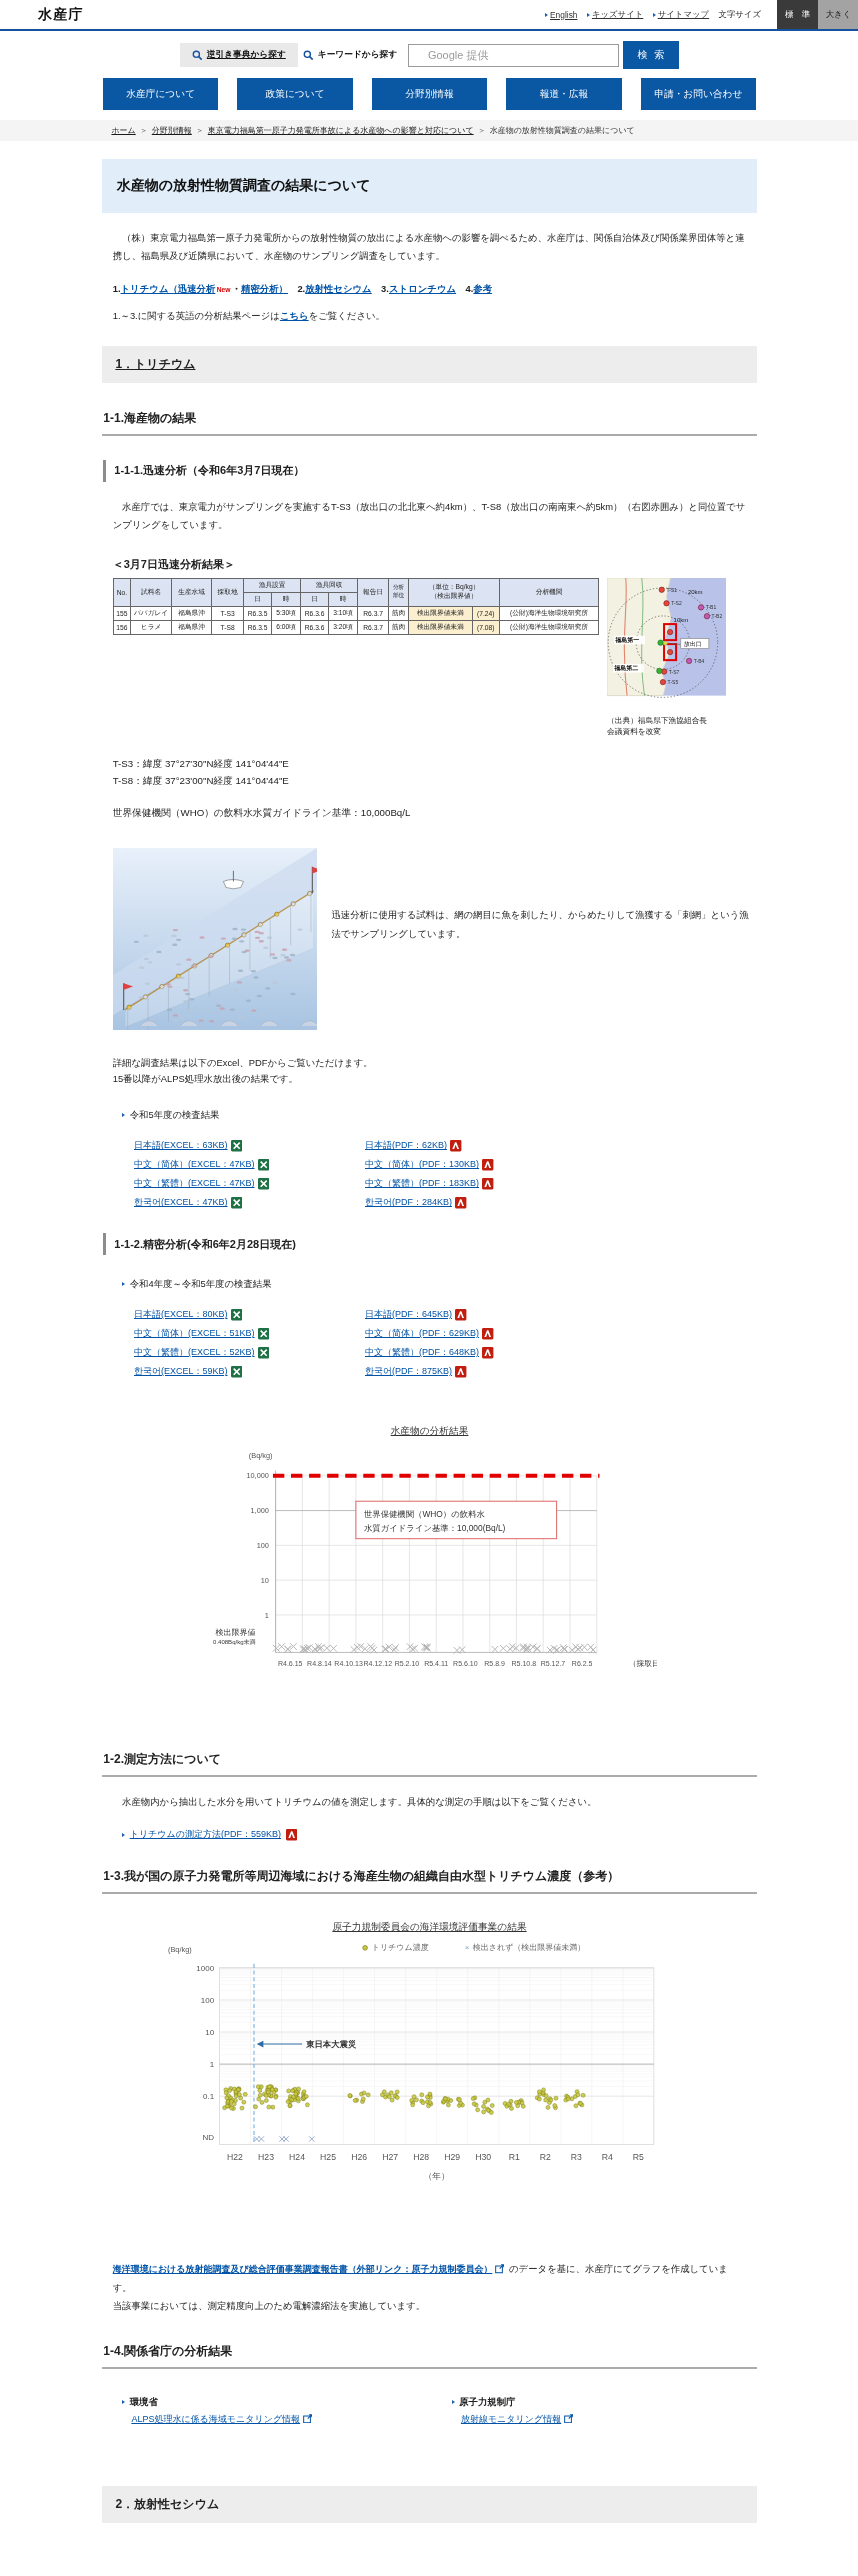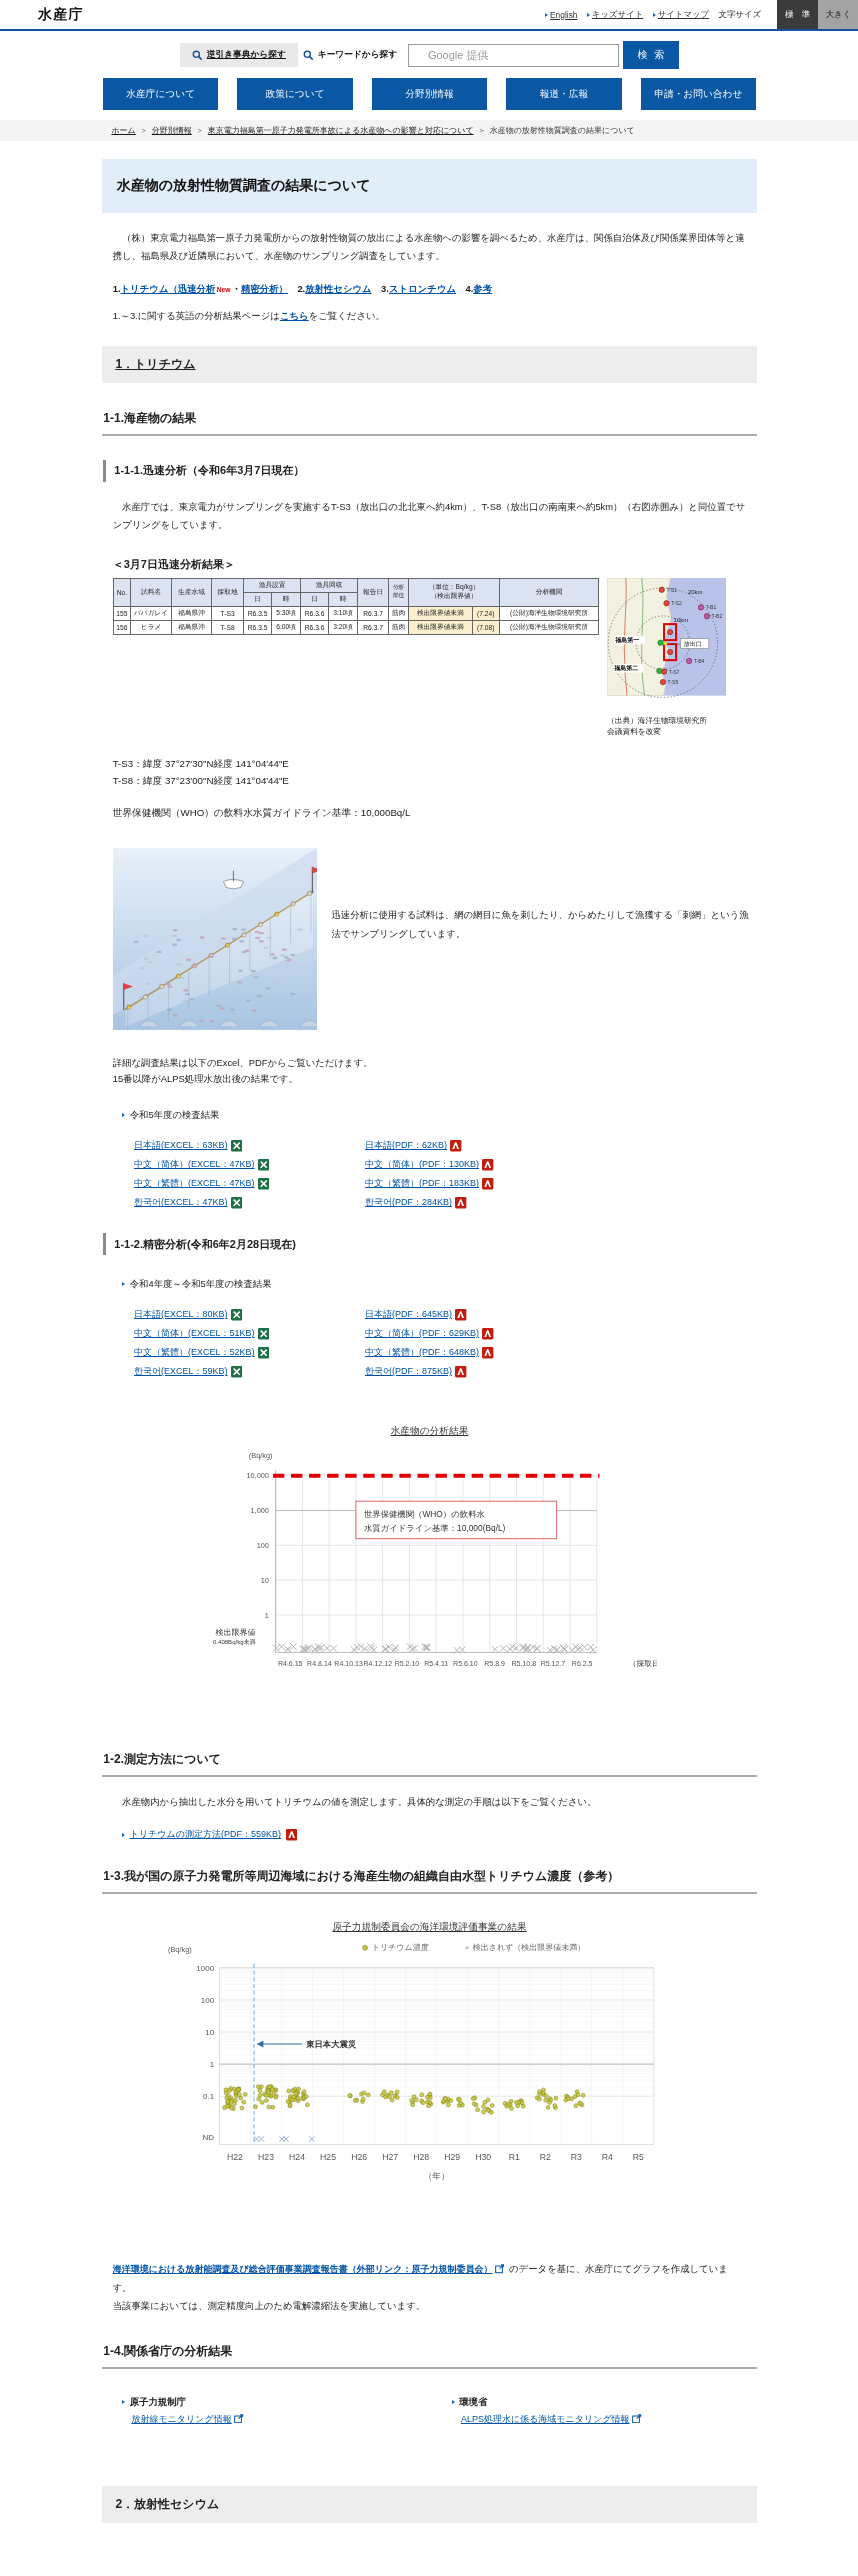--- a/index.html
+++ b/index.html
@@ -265,21 +265,21 @@
           <circle cx="87.22" cy="97.68" r="3" fill="#e8e12c" stroke="#999"></circle>
           <rect x="10.68" y="86.24" width="46" height="13" fill="#fff" opacity="0.9"></rect>
           <text x="12.46" y="95.92" font-size="9" font-weight="bold" fill="#111">福島第一</text>
           <circle cx="78.32000000000001" cy="139.04000000000002" r="4" fill="#35b335" stroke="#1d701d"></circle>
           <rect x="8.9" y="128.48" width="46" height="13" fill="#fff" opacity="0.9"></rect>
           <text x="10.68" y="138.16" font-size="9" font-weight="bold" fill="#111">福島第二</text>
           <line x1="92.56" y1="97.68" x2="110.36" y2="99.44" stroke="#555" stroke-width="1"></line>
           <rect x="110.36" y="90.64" width="42" height="15" fill="#fff" stroke="#888"></rect>
           <text x="114.81" y="101.728" font-size="9" fill="#111">放出口</text>
         </svg>
-      <div class="map-cap"><span>（出典）海洋生物環境研究所</span><br><span>会議資料を改変</span></div>
+      <div class="map-cap"><span>（出典）福島県下漁協組合長</span><br><span>会議資料を改変</span></div>
     </div>
   </div>
 
   <div class="coords">
     <div>T-S3：緯度 37°27'30"N経度 141°04'44"E</div>
     <div>T-S8：緯度 37°23'00"N経度 141°04'44"E</div>
   </div>
   <div class="who">世界保健機関（WHO）の飲料水水質ガイドライン基準：10,000Bq/L</div>
 
   <div class="ill-row">
@@ -1048,42 +1048,42 @@
     <span>のデータを基に、水産庁にてグラフを作成しています。</span><br>
     <span>当該事業においては、測定精度向上のため電解濃縮法を実施しています。</span>
   </p>
 
   <h3 class="h3">1-4.関係省庁の分析結果</h3>
 
   <div class="minis-row">
     <div class="mini-col">
       <div class="mini-org">
           <span class="caret"></span>
+          <span>環境省</span>
+        </div>
+      <div class="mini-link">
+          <a class="doclink">ALPS処理水に係る海域モニタリング情報</a>
+          <span class="icon16"><svg width="9.4" height="9.4" viewBox="0 0 14 14">
+              <rect x="1" y="3" width="10" height="10" fill="none" stroke="#0053a6" stroke-width="1.5"></rect>
+              <path d="M7 7 L13 1 M9 1 h4 v4" stroke="#0053a6" stroke-width="1.5" fill="none"></path>
+            </svg></span>
+        </div>
+    </div>
+    <div class="mini-col">
+      <div class="mini-org">
+          <span class="caret"></span>
           <span>原子力規制庁</span>
         </div>
       <div class="mini-link">
           <a class="doclink">放射線モニタリング情報</a>
           <span class="icon16"><svg width="9.4" height="9.4" viewBox="0 0 14 14">
               <rect x="1" y="3" width="10" height="10" fill="none" stroke="#0053a6" stroke-width="1.5"></rect>
               <path d="M7 7 L13 1 M9 1 h4 v4" stroke="#0053a6" stroke-width="1.5" fill="none"></path>
             </svg></span>
         </div>
     </div>
-    <div class="mini-col">
-      <div class="mini-org">
-          <span class="caret"></span>
-          <span>環境省</span>
-        </div>
-      <div class="mini-link">
-          <a class="doclink">ALPS処理水に係る海域モニタリング情報</a>
-          <span class="icon16"><svg width="9.4" height="9.4" viewBox="0 0 14 14">
-              <rect x="1" y="3" width="10" height="10" fill="none" stroke="#0053a6" stroke-width="1.5"></rect>
-              <path d="M7 7 L13 1 M9 1 h4 v4" stroke="#0053a6" stroke-width="1.5" fill="none"></path>
-            </svg></span>
-        </div>
-    </div>
   </div>
 
   <div class="sp56"></div>
   <h2 class="sec-h2">2．放射性セシウム</h2>
 
 </main>
 
 
 </body></html>

